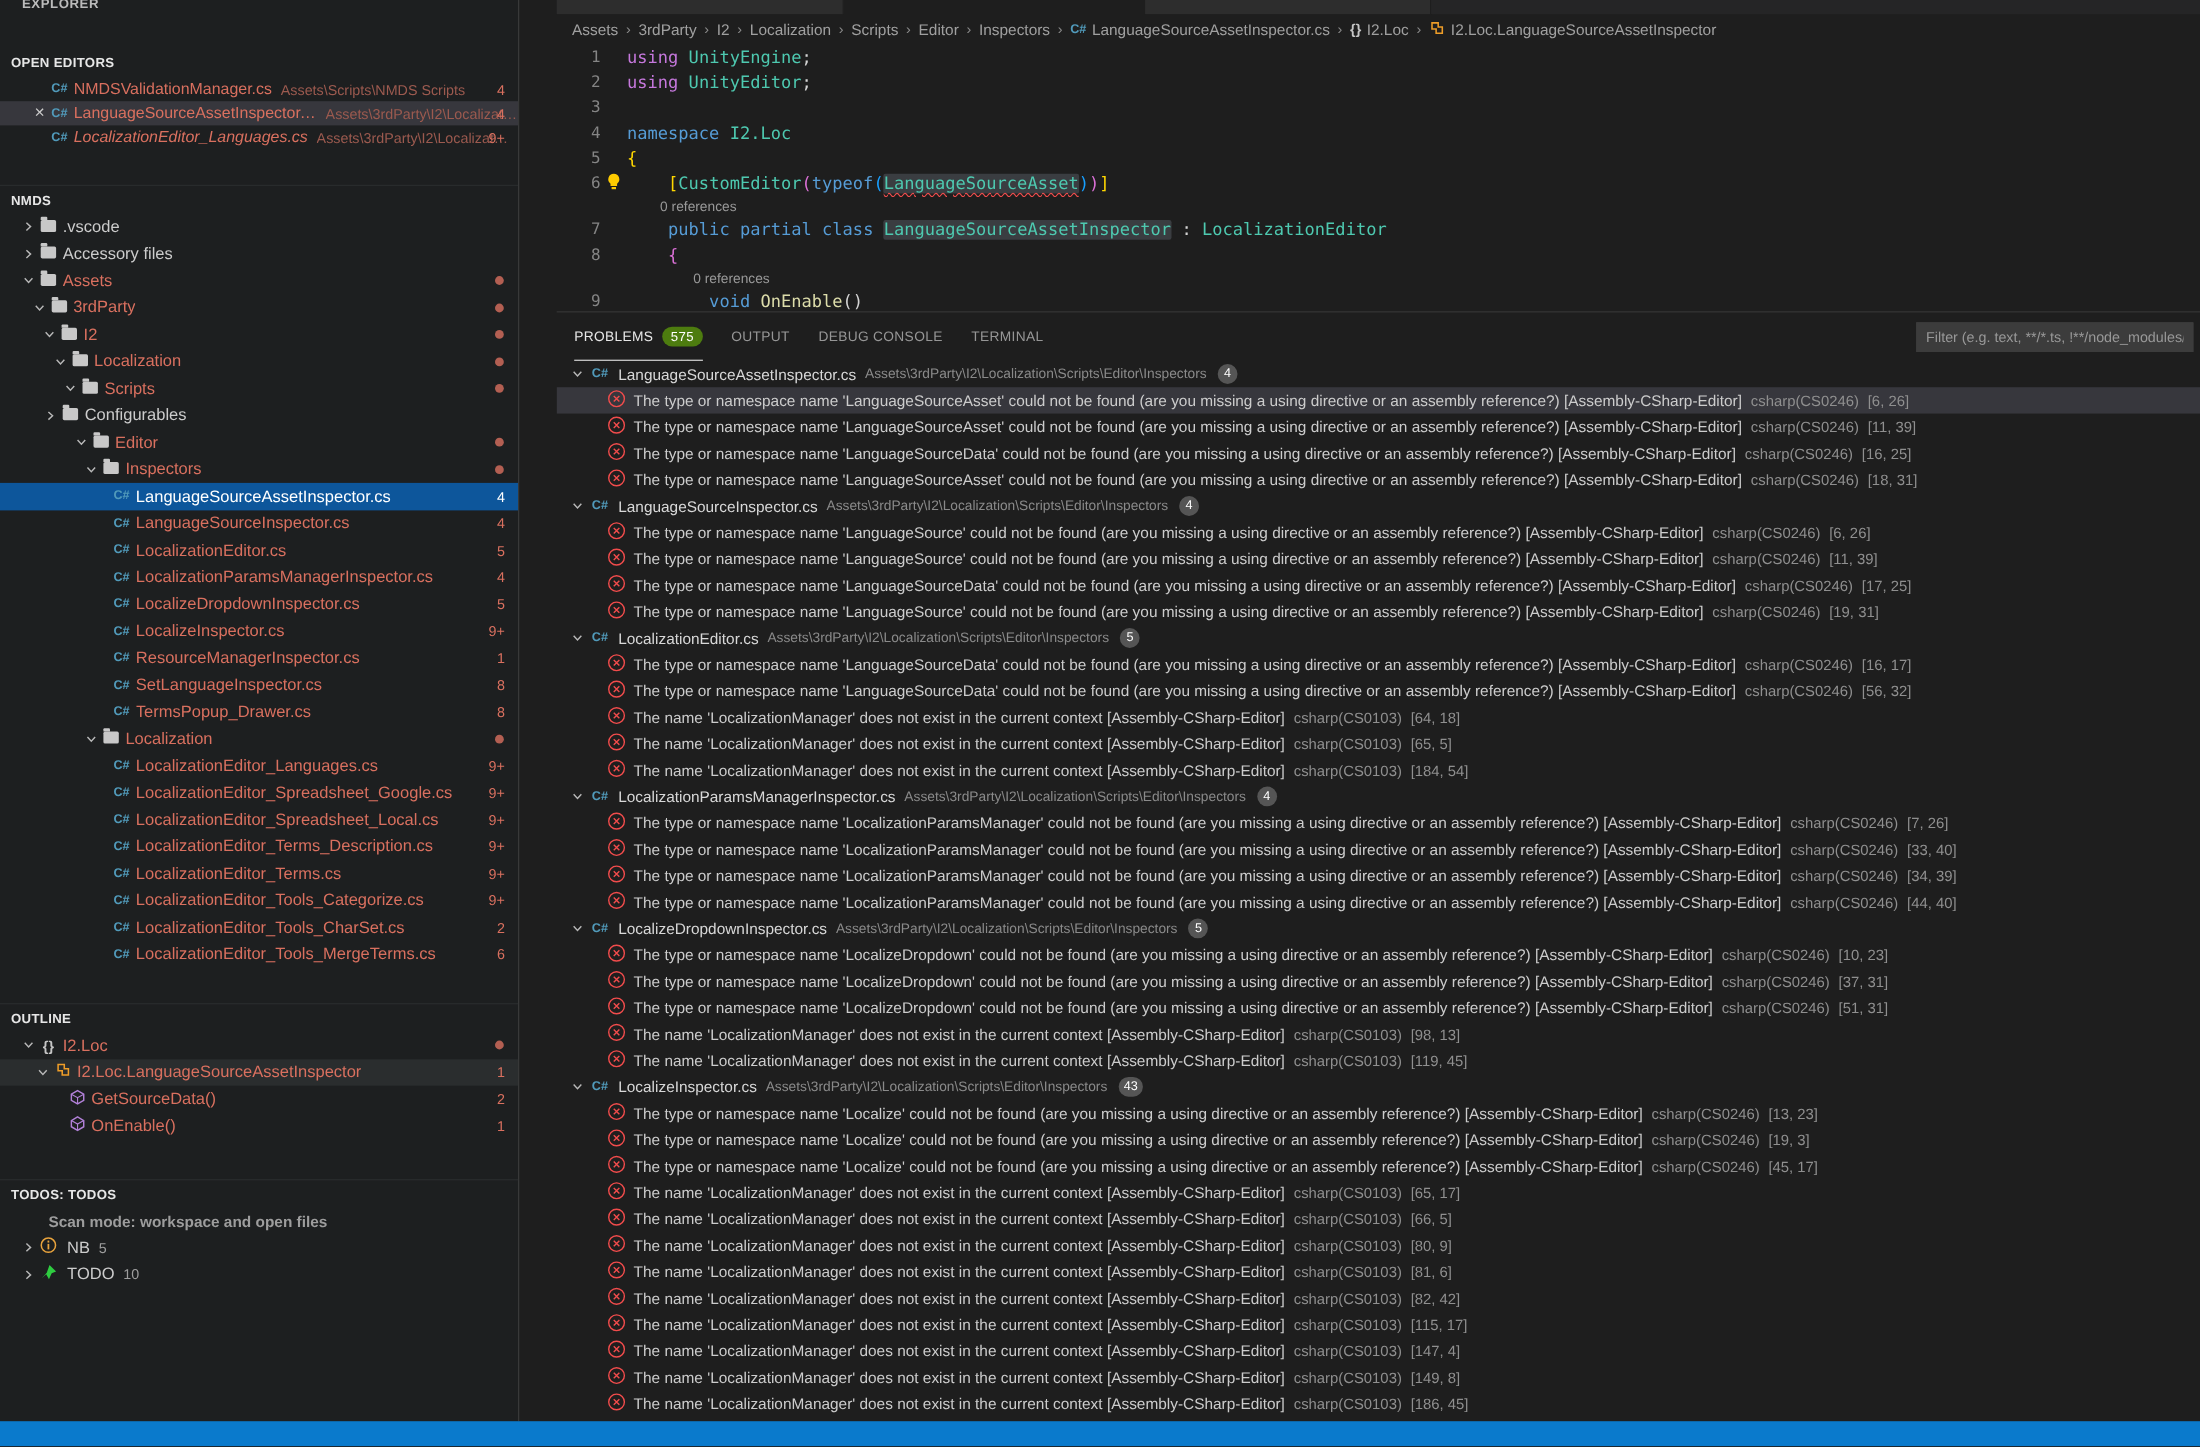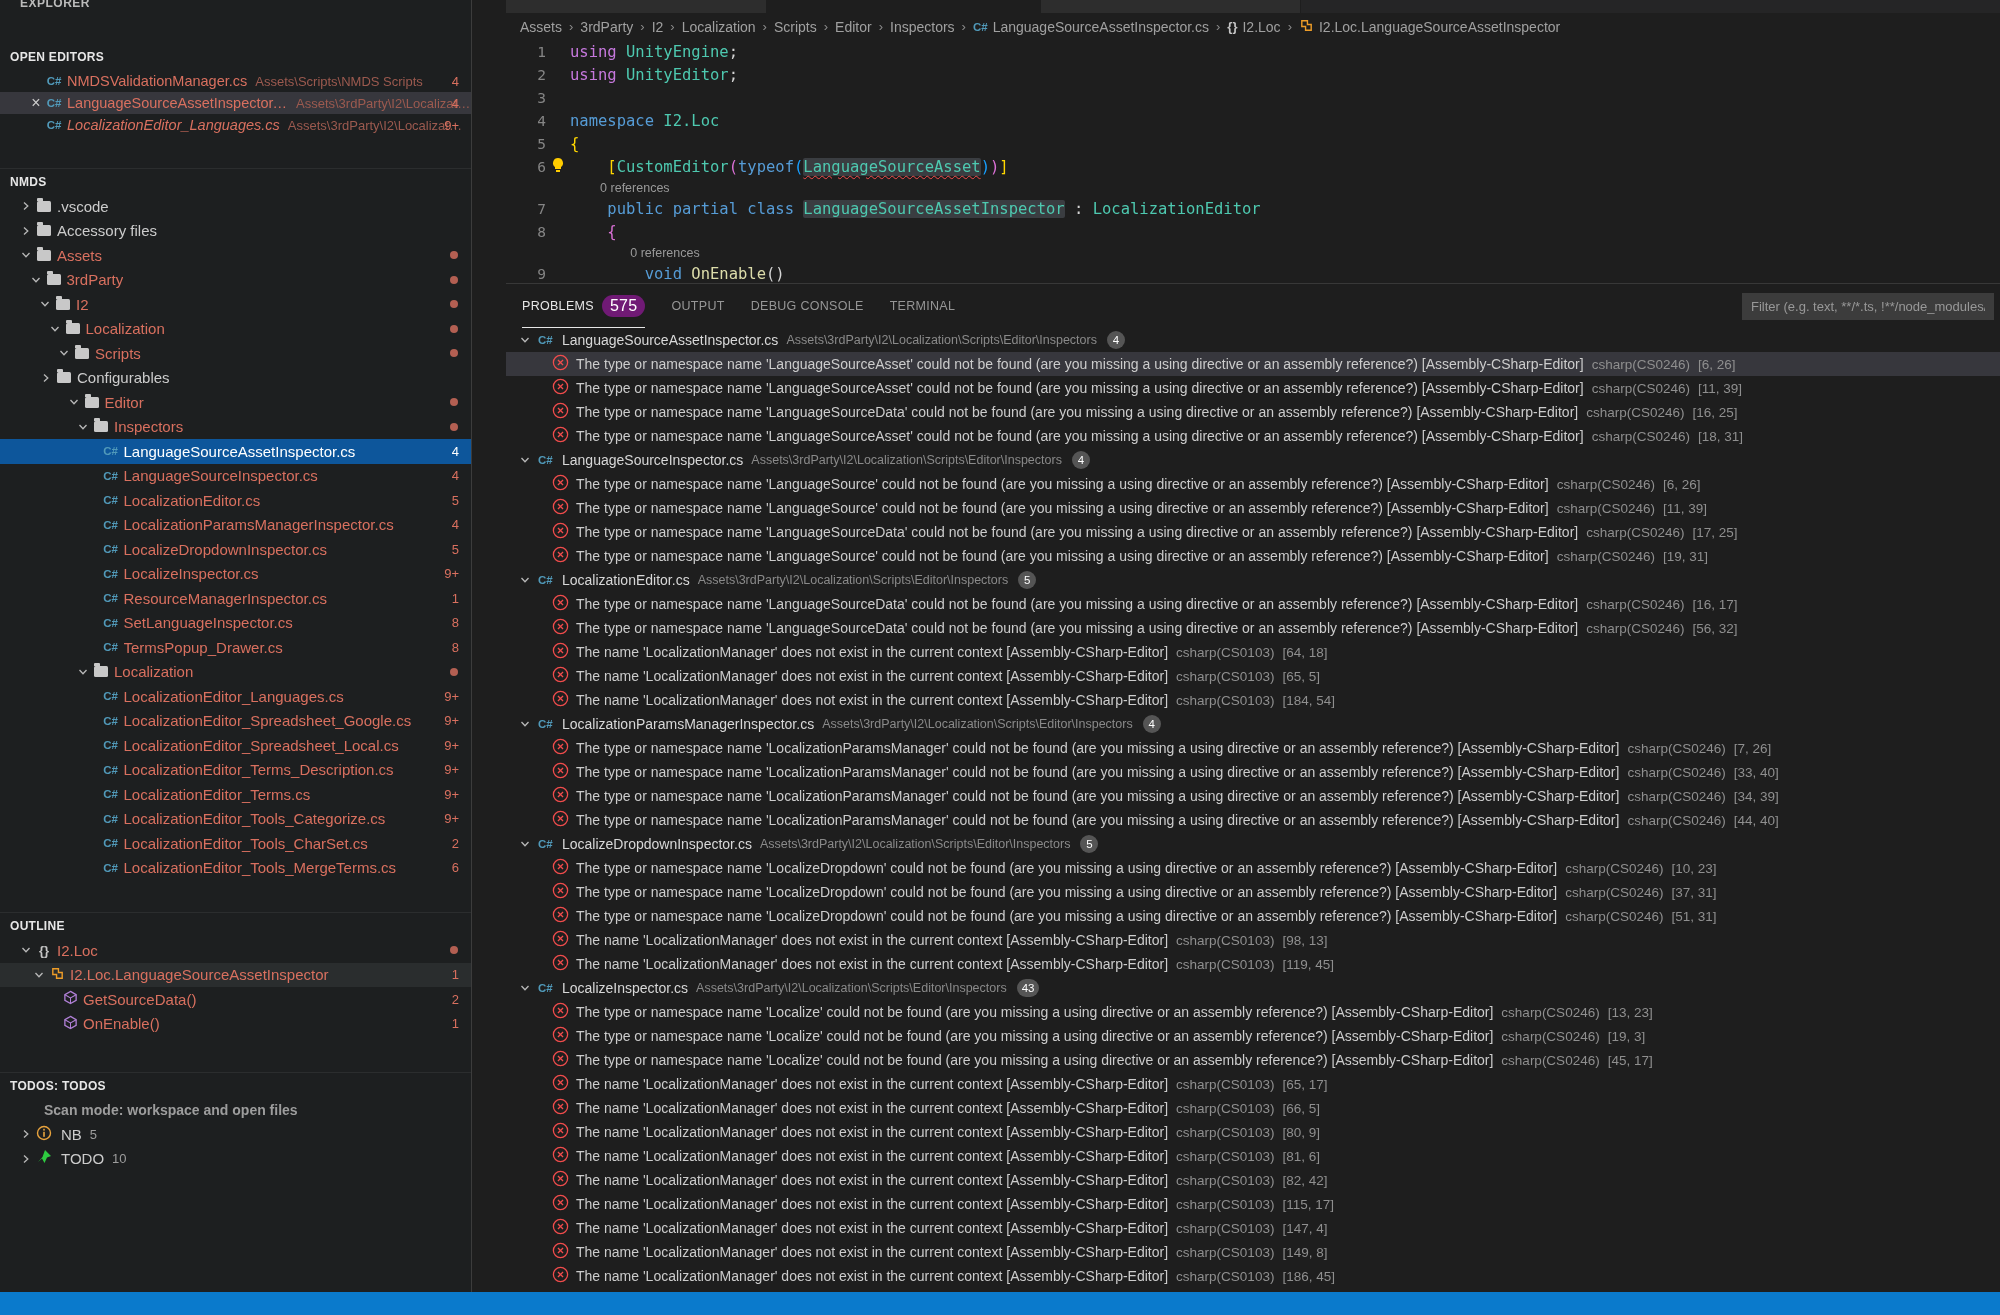--- a/index.html
+++ b/index.html
@@ -51,21 +51,21 @@
   .c-p{color:#d4d4d4}.c-kw{color:#569cd6}.c-using{color:#c678dd}.c-type{color:#4ec9b0}
   .c-fn{color:#dcdcaa}.c-b1{color:#ffd700}.c-b2{color:#da70d6}.c-b3{color:#179fff}
   .c-hl{background:#3a3d41;border-radius:2px;}
   .c-err{text-decoration:underline;text-decoration-style:wavy;text-decoration-color:#f14c4c;text-decoration-thickness:1px;text-underline-offset:3px;}
 
   
   #panel{position:absolute;left:506px;top:283px;right:0;height:1009px;background:#1e1e1e;border-top:1px solid #383838;}
   #panel-tabs{position:relative;display:flex;align-items:center;height:44px;padding-left:16px;}
   .ptab{display:flex;align-items:center;margin-right:26px;height:44px;font-size:12.5px;letter-spacing:.3px;color:#969696;border-bottom:1px solid transparent;}
   .ptab.active{color:#e7e7e7;border-bottom:1px solid #e7e7e7;}
-  .ptab .pbadge{margin-left:8px;background:#701a75;color:#ffffff;font-size:16px;border-radius:11px;padding:2px 8px;}
+  .ptab .pbadge{margin-left:8px;background:#4d7c0f;color:#ffffff;font-size:12px;border-radius:11px;padding:2px 8px;}
   #filter-box{position:absolute;right:6px;top:9px;width:252px;height:27px;background:#3c3c3c;border:1px solid #3c3c3c;color:#989898;font-size:13px;padding:0 8px;outline:none;}
   #filter-box::placeholder{color:#989898;}
   #problems{position:absolute;top:44px;left:0;right:0;bottom:0;overflow:hidden;}
   .prow{display:flex;align-items:center;height:24px;white-space:nowrap;font-size:14px;color:#cccccc;}
   .prow.selected{background:#37373d;}
   .grp{padding-left:14px;}
   .grp .chev{width:18px;display:flex;}
   .grp .fic{width:24px;display:flex;}
   .grp .fname{color:#d8d8d8;font-size:14px;margin-right:8px;}
   .grp .fpath{color:#8a8a8a;font-size:12.5px;margin-right:10px;}

